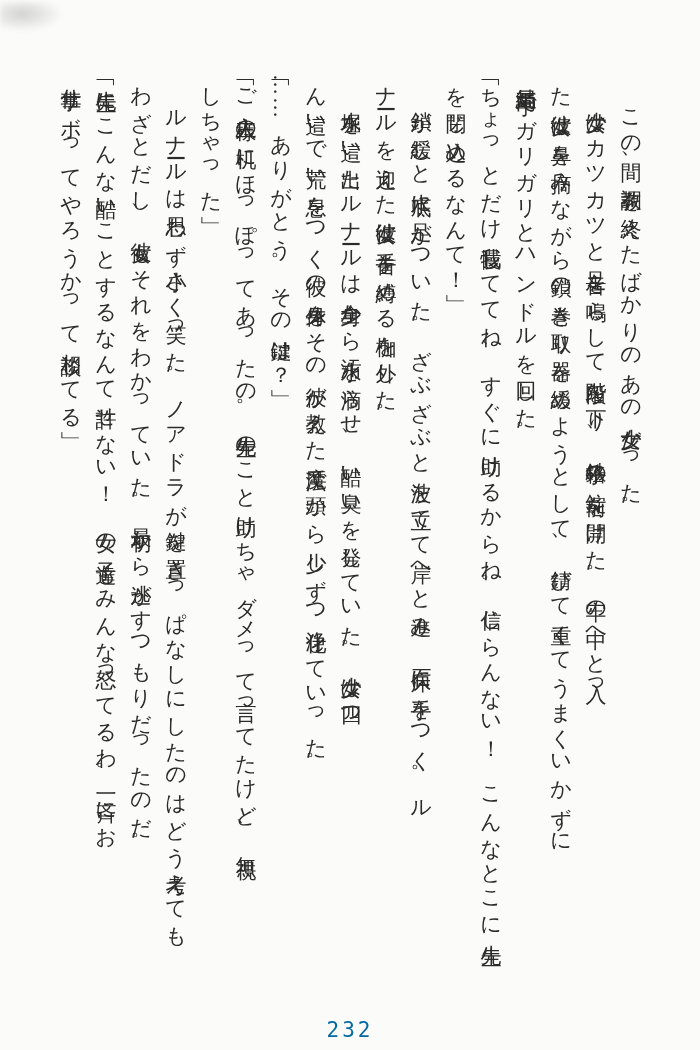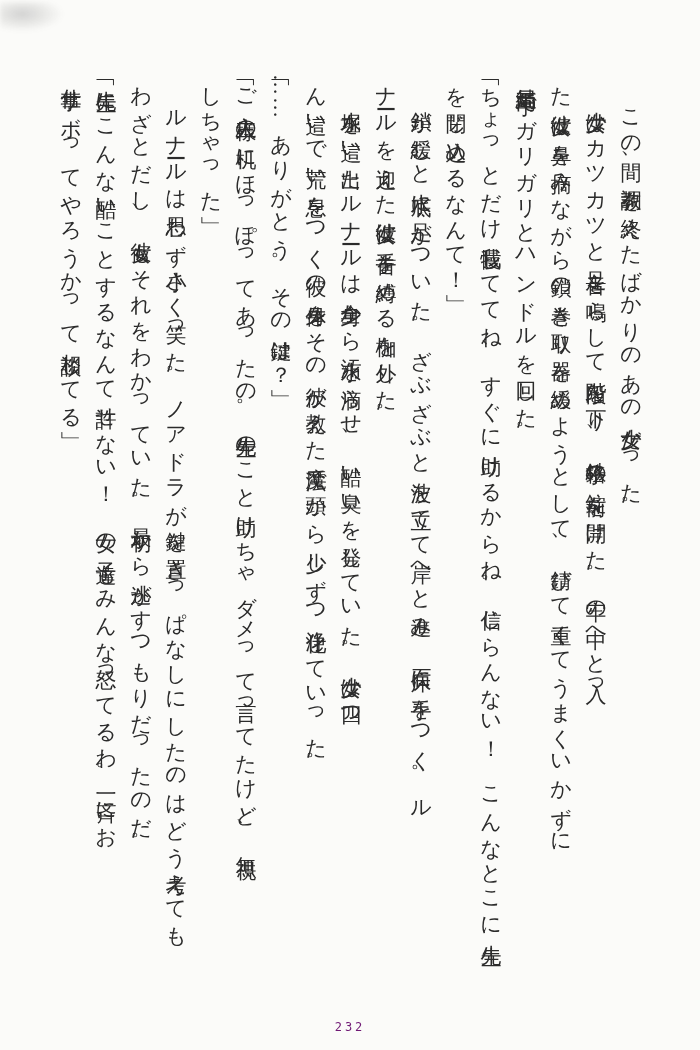--- a/index.html
+++ b/index.html
@@ -43,26 +43,26 @@
   }
   .text-block p.line {
     margin: 0;
     padding: 0;
     white-space: pre-wrap;
   }
   .page-number {
     position: absolute;
     left: 0;
     right: 0;
-    bottom: 16px;
+    bottom: 8px;
     text-align: center;
     font-family: "DejaVu Sans Mono", "Liberation Mono", monospace;
-    font-size: 12px;
+    font-size: 21px;
     letter-spacing: 3px;
-    color: #701a75;
+    color: #0369a1;
   }
 </style>
 </head>
 <body>
 
 <div class="page">
   <div class="scan-artifact"></div>
 
   <div class="text-block">
       <p class="line">　この間、調教を終えたばかりのあの少女だった。</p>

